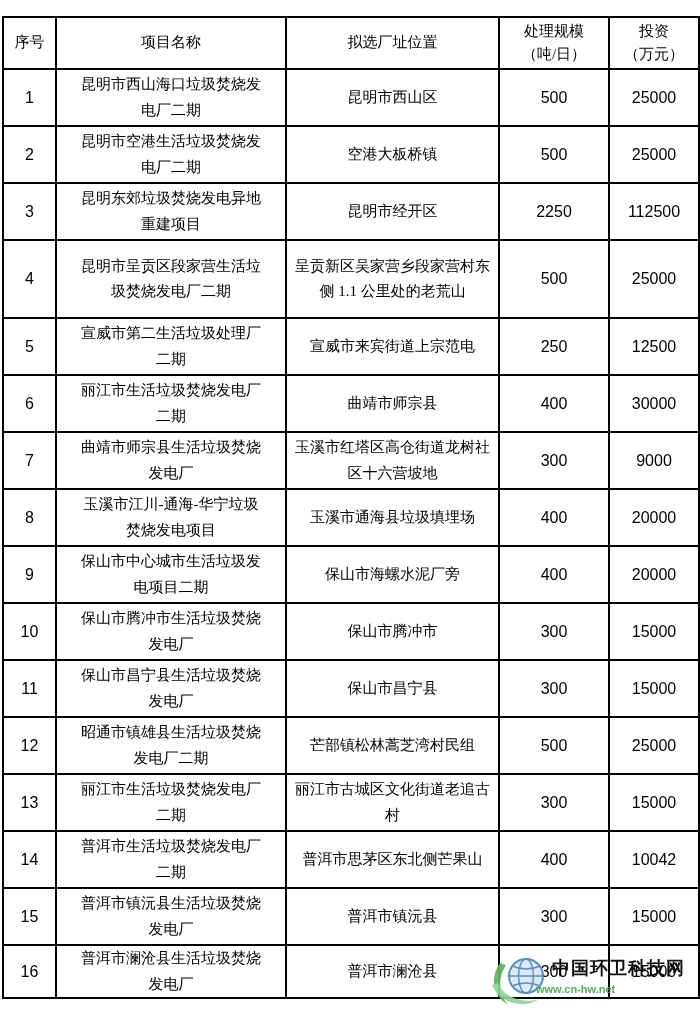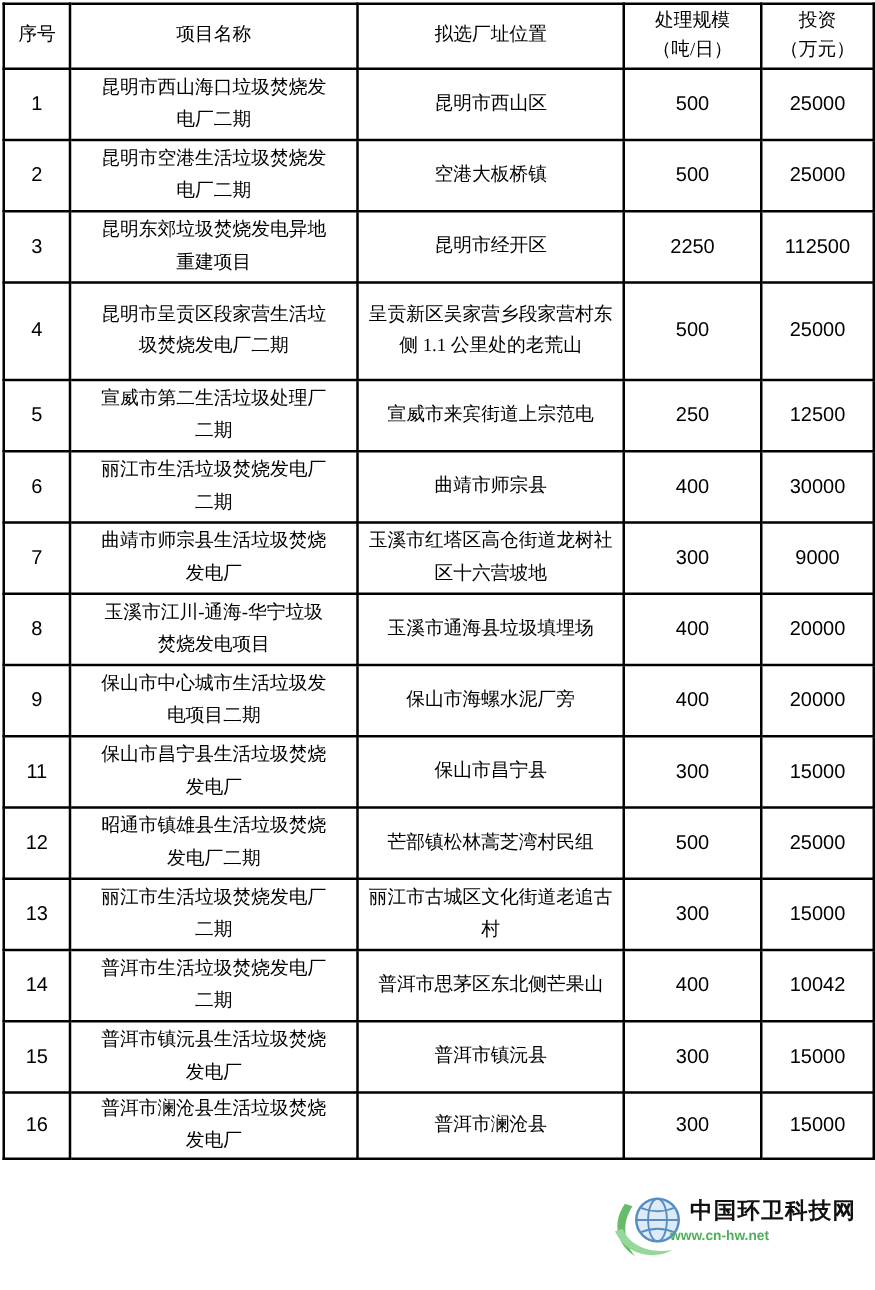--- a/index.html
+++ b/index.html
@@ -4,21 +4,21 @@
 <style>
   html,body { margin:0; padding:0; }
   body {
     width:700px; height:1032px;
     background:#ffffff;
     font-family:"Liberation Serif","DejaVu Serif",serif;
     position:relative;
     overflow:hidden;
     color:#000;
   }
-  .table-wrap { position:absolute; left:2px; top:2px; }
+  .table-wrap { position:absolute; left:2px; top:16px; }
   table {
     border-collapse:collapse;
     table-layout:fixed;
     width:696px;
   }
   th, td {
     border:2px solid #000;
     text-align:center;
     vertical-align:middle;
     overflow:hidden;
@@ -157,20 +157,27 @@
           <td class="num">20000</td>
         </tr>
         <tr>
           <td class="num">9</td>
           <td class="cn">保山市中心城市生活垃圾发电项目二期</td>
           <td class="cn loc">保山市海螺水泥厂旁</td>
           <td class="num">400</td>
           <td class="num">20000</td>
         </tr>
         <tr>
+          <td class="num">10</td>
+          <td class="cn">保山市腾冲市生活垃圾焚烧发电厂</td>
+          <td class="cn loc">保山市腾冲市</td>
+          <td class="num">300</td>
+          <td class="num">15000</td>
+        </tr>
+        <tr>
           <td class="num">11</td>
           <td class="cn">保山市昌宁县生活垃圾焚烧发电厂</td>
           <td class="cn loc">保山市昌宁县</td>
           <td class="num">300</td>
           <td class="num">15000</td>
         </tr>
         <tr>
           <td class="num">12</td>
           <td class="cn">昭通市镇雄县生活垃圾焚烧发电厂二期</td>
           <td class="cn loc">芒部镇松林蒿芝湾村民组</td>

